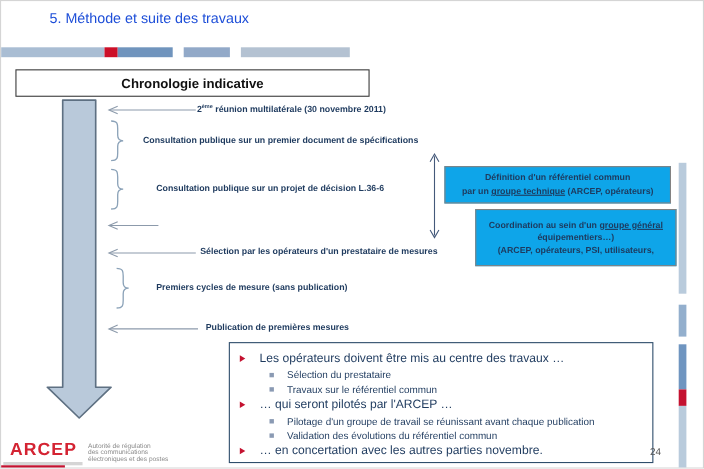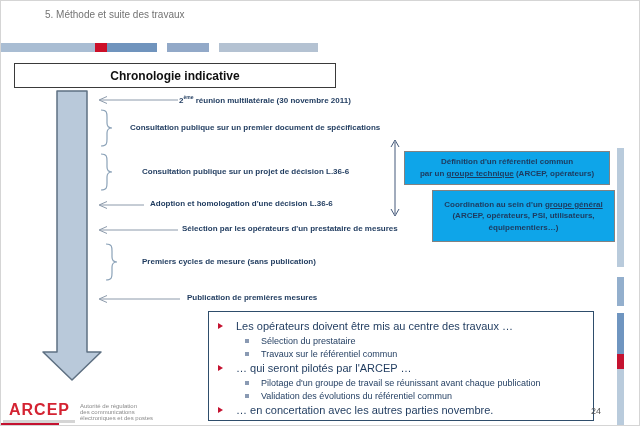--- a/index.html
+++ b/index.html
@@ -2,21 +2,21 @@
 <html><head>
 <meta charset="utf-8">
 <style>
   html,body{margin:0;padding:0;background:#e9e9e9;}
   .slide{
     position:relative;width:640px;height:426px;background:#ffffff;
     font-family:"Liberation Sans", sans-serif;overflow:hidden;
     border:1px solid #d5d5d5;box-sizing:border-box;
   }
   
-  .slide-title{position:absolute;left:44px;top:8px;font-size:10px;color:#737373;}
+  .slide-title{position:absolute;left:44px;top:8px;font-size:13px;color:#1d4ed8;}
   
   .topbar-seg{position:absolute;top:42px;height:9px;}
   .tb1{left:0;width:94px;background:#a9bdd3;}
   .tb-red{left:94px;width:12px;background:#cc0f28;}
   .tb2{left:106px;width:50px;background:#7094bd;}
   .tb3{left:166px;width:42px;background:#92a9c8;}
   .tb4{left:218px;width:99px;background:#b4c2d2;}
   
   .chrono-box{
     position:absolute;left:13px;top:62px;width:320px;height:23px;
@@ -101,21 +101,20 @@
 
   <svg class="brace" style="left:98px;top:152px" width="14" height="38">
     <path d="M2,1 C8,1 8,4 8,8 L8,14 C8,17 10,19 13,19 C10,19 8,21 8,24 L8,30 C8,34 8,37 2,37" stroke="#8ba2b8" stroke-width="1.2" fill="none"></path>
   </svg>
   <div class="tl-label" style="left:141px;top:166px">Consultation publique sur un projet de décision L.36-6</div>
 
   <svg class="h-arrow" style="left:95px;top:199px" width="50" height="10">
     <path d="M4,5 H48" stroke="#8c9aab" stroke-width="1" fill="none"></path>
     <path d="M11,1.5 L3,5 L11,8.5" stroke="#8c9aab" stroke-width="1" fill="none"></path>
   </svg>
-  <div class="tl-label" style="left:149px;top:198px">Adoption et homologation d'une décision L.36-6</div>
 
   <svg class="h-arrow" style="left:95px;top:224px" width="84" height="10">
     <path d="M4,5 H82" stroke="#8c9aab" stroke-width="1" fill="none"></path>
     <path d="M11,1.5 L3,5 L11,8.5" stroke="#8c9aab" stroke-width="1" fill="none"></path>
   </svg>
   <div class="tl-label" style="left:181px;top:223px">Sélection par les opérateurs d'un prestataire de mesures</div>
 
   <svg class="brace" style="left:103px;top:242px" width="14" height="38">
     <path d="M2,1 C8,1 8,4 8,8 L8,14 C8,17 10,19 13,19 C10,19 8,21 8,24 L8,30 C8,34 8,37 2,37" stroke="#8ba2b8" stroke-width="1.2" fill="none"></path>
   </svg>
@@ -133,22 +132,22 @@
     <path d="M2,76 L6,83 L10,76" stroke="#44597a" stroke-width="1" fill="none"></path>
   </svg>
 
   <div class="note-box note1">
     <div><span>Définition d'un référentiel commun</span></div>
     <div><span>par un </span><span class="u">groupe technique</span><span> (ARCEP, opérateurs)</span></div>
   </div>
 
   <div class="note-box note2">
     <div><span>Coordination au sein d'un </span><span class="u">groupe général</span></div>
+    <div>équipementiers…)</div>
     <div>(ARCEP, opérateurs, PSI, utilisateurs,</div>
-    <div>équipementiers…)</div>
   </div>
 
   <div class="rbar rb1"></div>
   <div class="rbar rb2"></div>
   <div class="rbar rb3"></div>
   <div class="rbar rb4"></div>
   <div class="rbar rb5"></div>
 
   <div class="summary-box">
     <div class="sb-row sb-l1">

